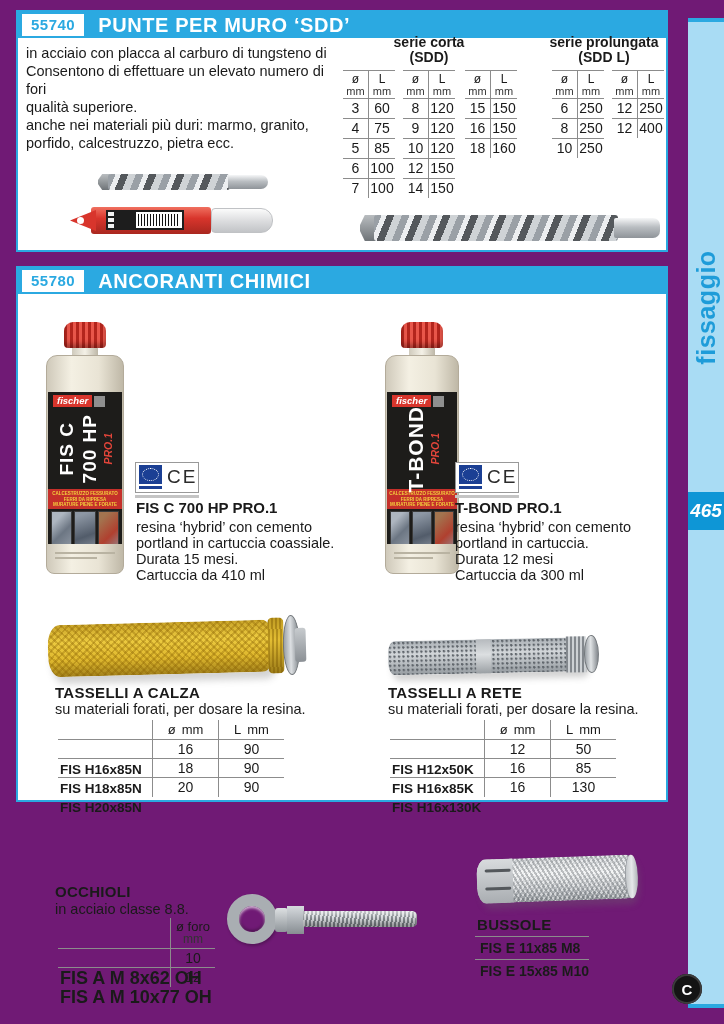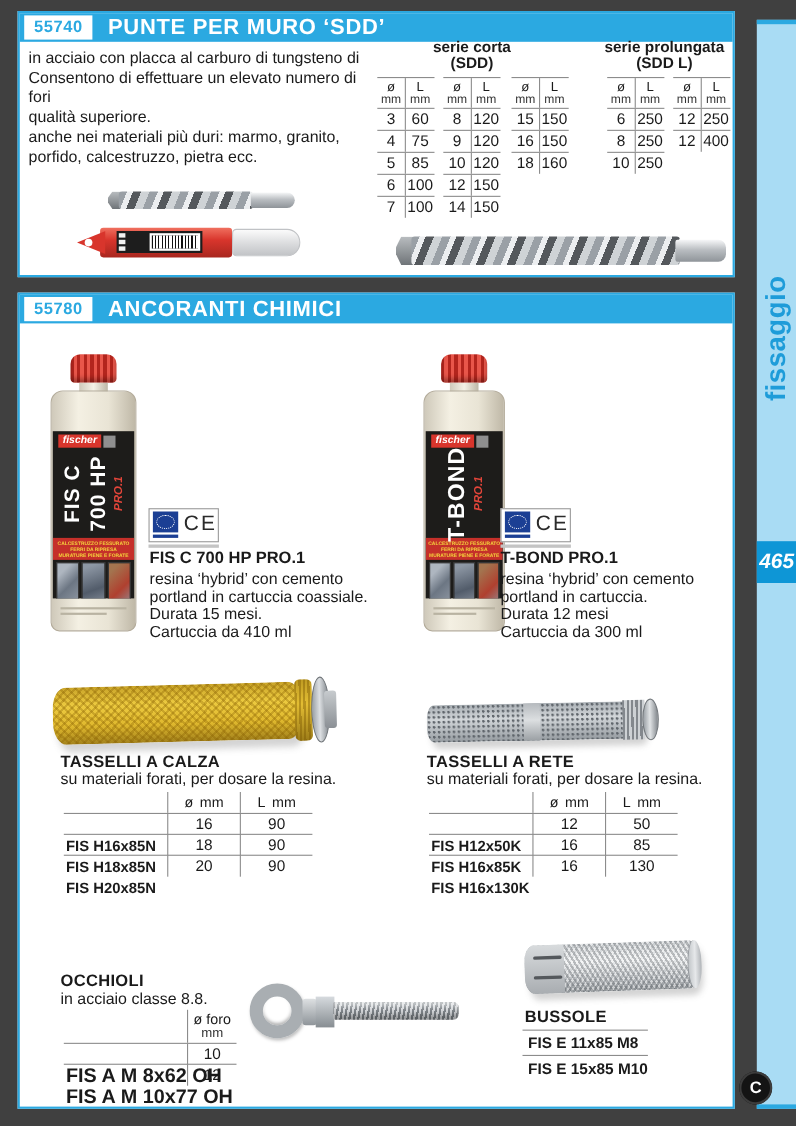--- a/index.html
+++ b/index.html
@@ -5,26 +5,26 @@
   :root{
     --accent:#2BA9E1;
     --line:#8c8c8c;
     --ink:#1a1a1a;
     --sidebar:#A9DCF4;
     --badge:#0E96D6;
     --red:#D8352C;
   }
   *{margin:0;padding:0;box-sizing:border-box;}
   body{background:#fff;font-family:"Liberation Sans",sans-serif;color:var(--ink);}
-  .page{position:relative;width:724px;height:1024px;background:#404040;overflow:hidden;}
+  .page{position:relative;width:724px;height:1024px;background:#701a75;overflow:hidden;}
 
   
   .box{position:absolute;left:16px;width:652px;border:2px solid var(--accent);background:#fff;}
   #box1{top:10px;height:242px;}
-  #box2{top:266px;height:742px;}
+  #box2{top:266px;height:536px;}
   .box-head{position:absolute;top:0;left:0;right:0;height:26px;background:var(--accent);display:flex;align-items:center;}
   .code-chip{background:#fff;color:var(--accent);font-weight:bold;font-size:15px;line-height:20px;padding:1px 9px;margin-left:4px;letter-spacing:.5px;}
   .box-title{color:#fff;font-weight:bold;font-size:20px;margin-left:14px;letter-spacing:.6px;}
 
   .desc{position:absolute;left:8px;top:32px;width:316px;font-size:14.5px;line-height:18px;}
 
   
   .tbl-title{position:absolute;text-align:center;font-weight:bold;font-size:14px;line-height:15px;}
   .tbl-sub{position:absolute;text-align:center;font-weight:bold;font-size:14px;line-height:15px;}
   .pair{position:absolute;display:inline-block;}

